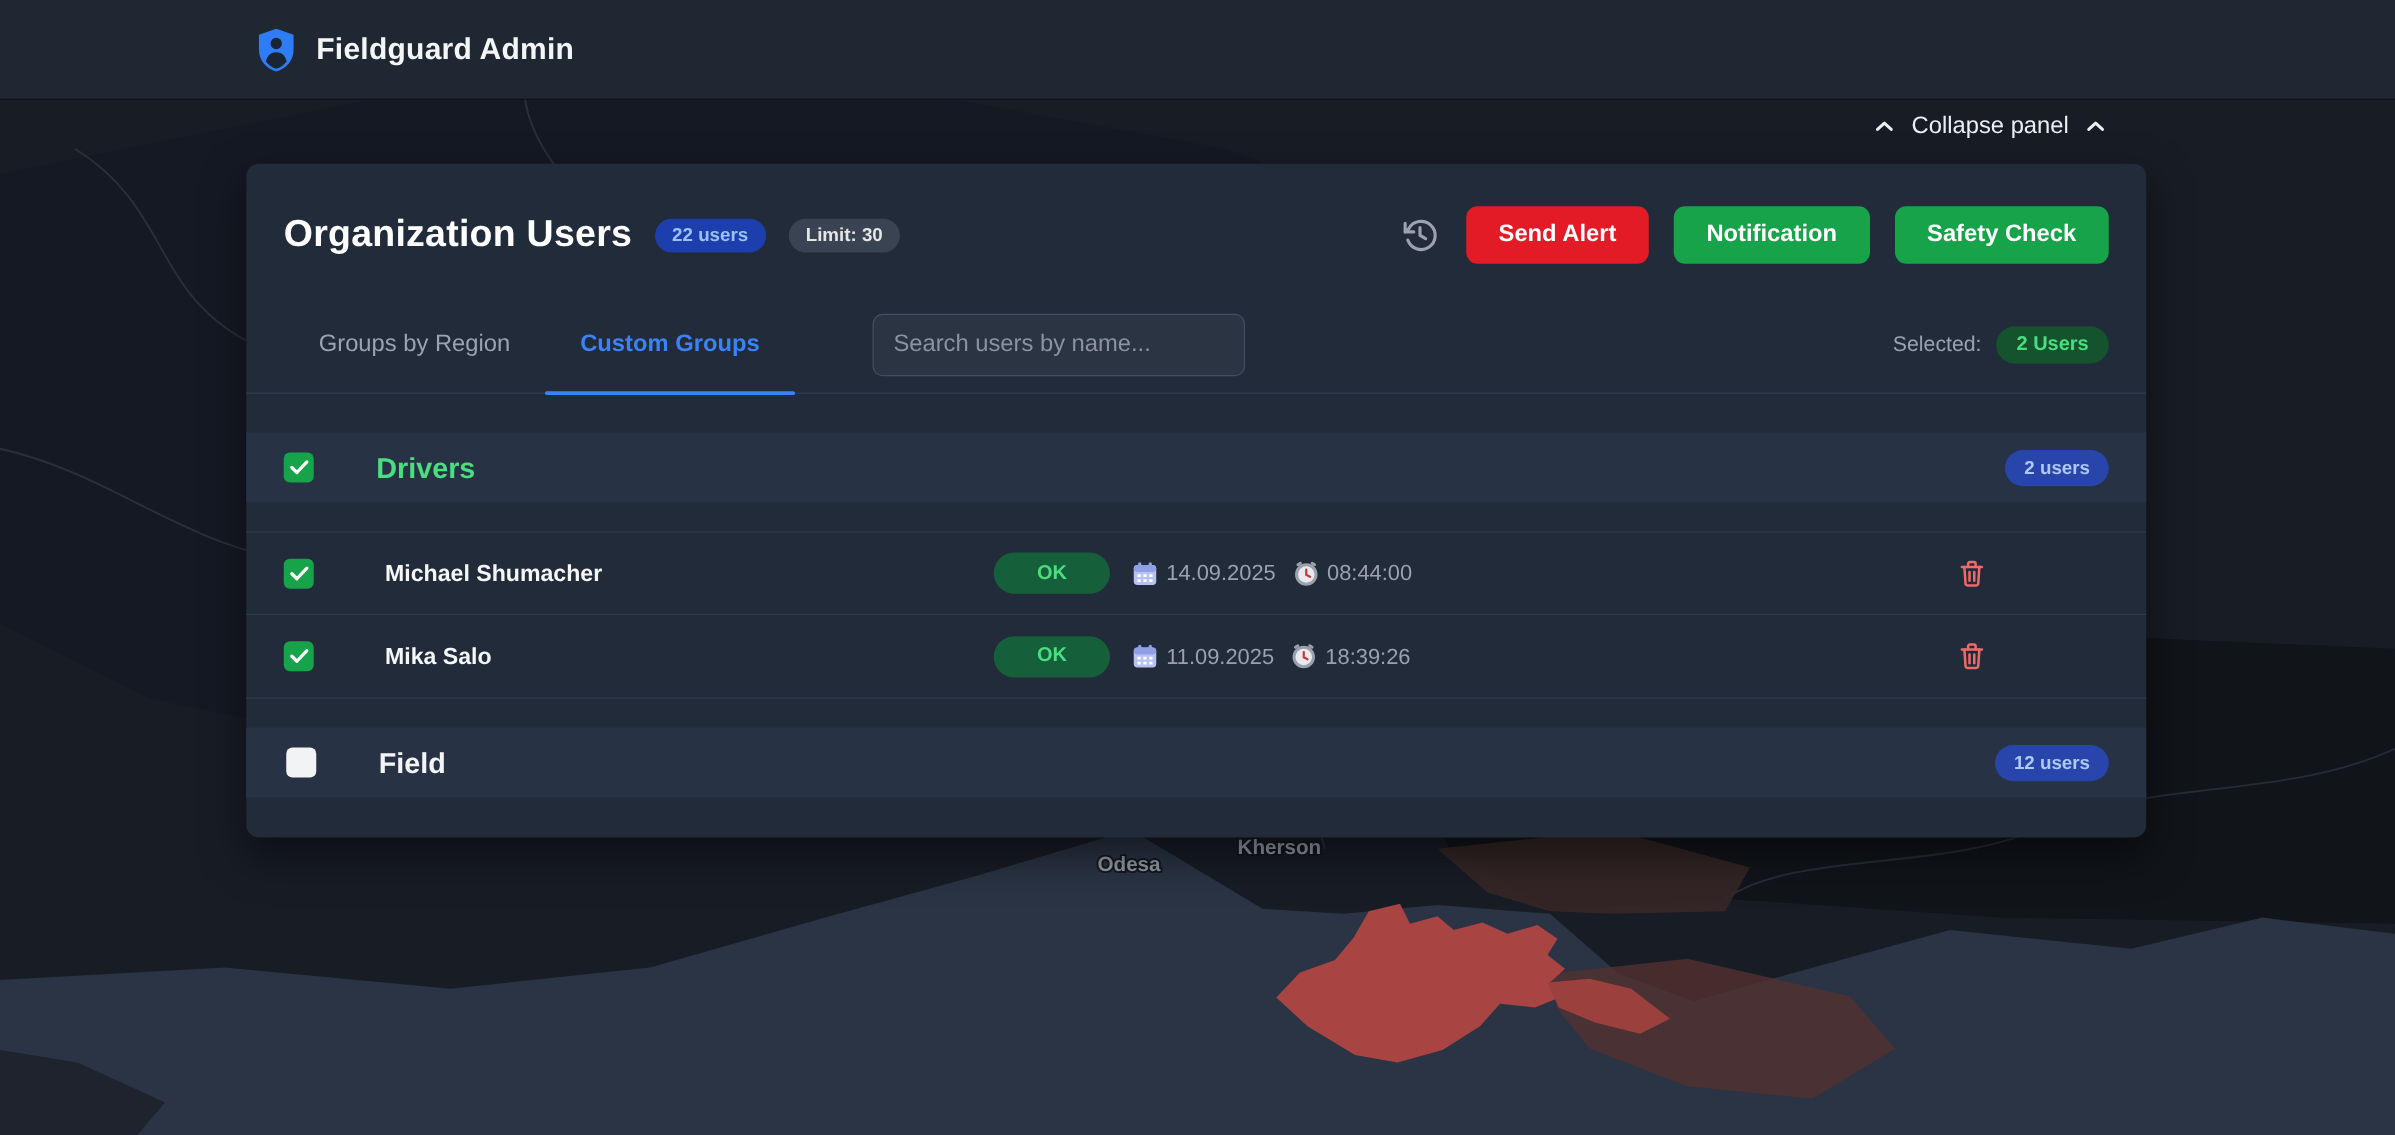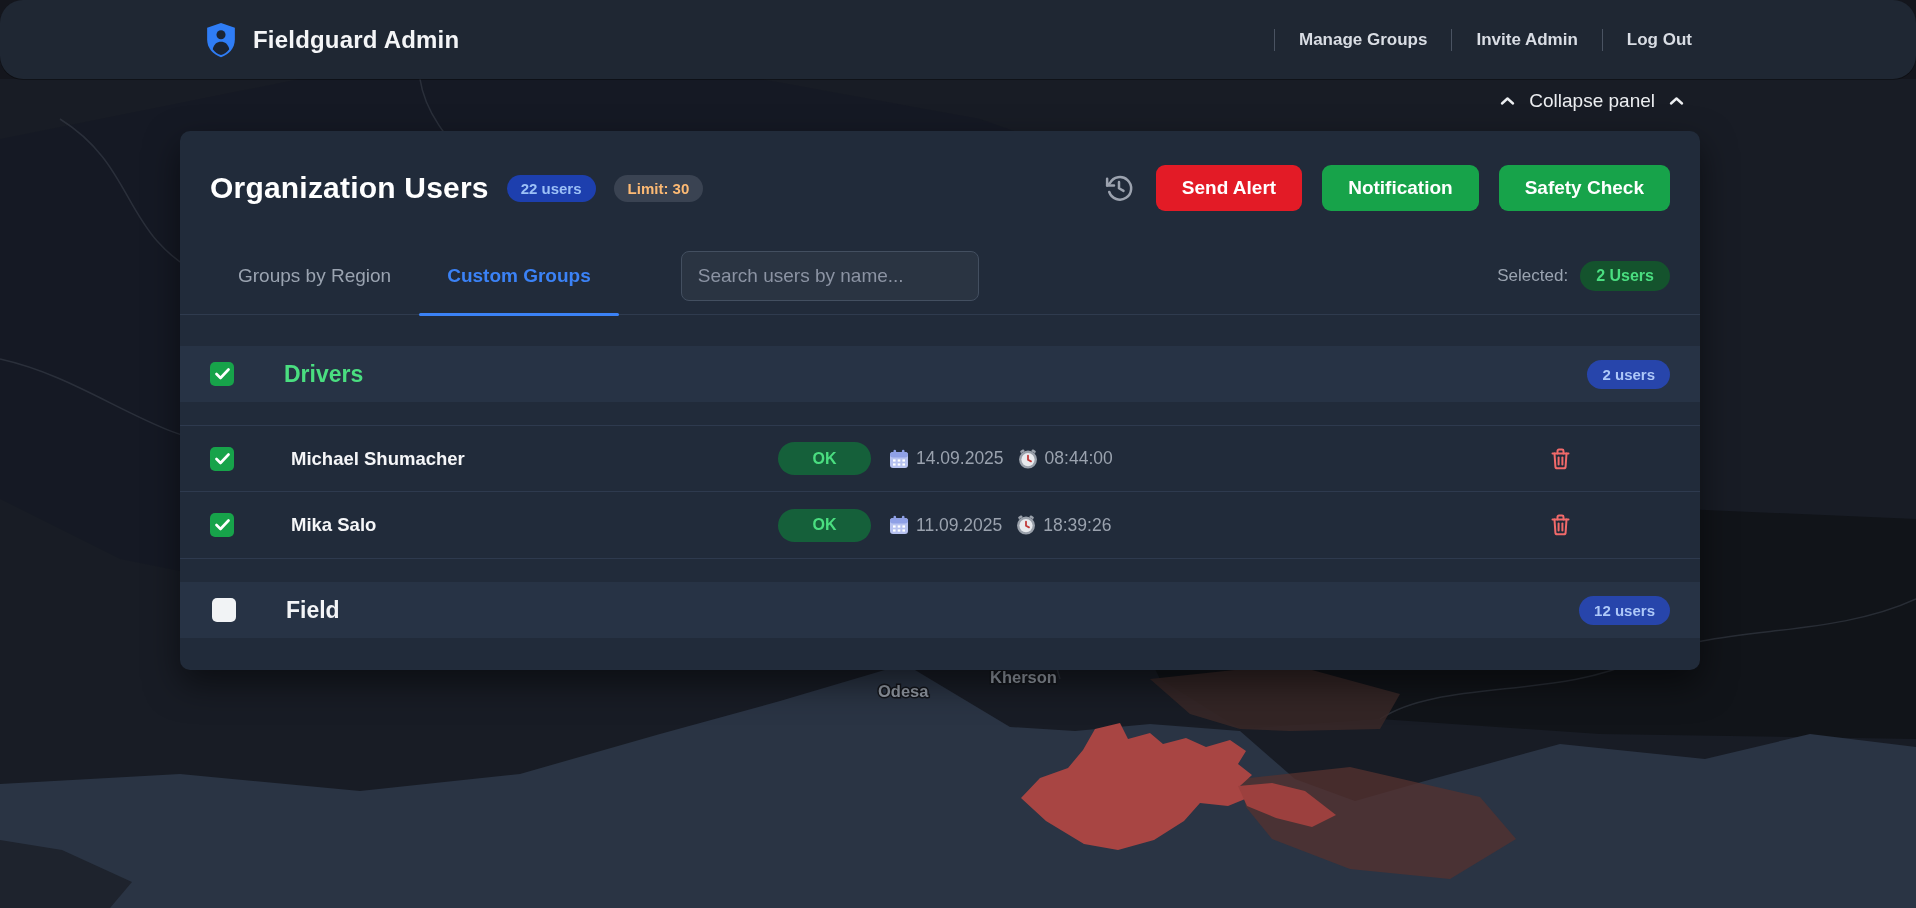--- a/index.html
+++ b/index.html
@@ -2,45 +2,45 @@
 <html><head>
 <meta charset="utf-8">
 <style>
   * { margin:0; padding:0; box-sizing:border-box; }
   html,body { width:1916px; height:908px; overflow:hidden; background:#14161d;
     font-family:"Liberation Sans", sans-serif; }
 
   
   .navbar { position:absolute; left:0; top:0; width:1916px; height:79px;
     background:#1f2733; display:flex; align-items:center; z-index:30;
-    box-shadow:0 1px 0 rgba(0,0,0,.35);border-radius:23px; }
+    box-shadow:0 1px 0 rgba(0,0,0,.35); }
   .brand { display:flex; align-items:center; gap:16px; margin-left:205px; cursor:pointer; }
   .brand-title { color:#f4f5f7; font-size:24px; font-weight:700; letter-spacing:.2px; }
   .nav-links { margin-left:auto; margin-right:200px; display:flex; align-items:center; }
   .navlink { color:#d9dde4; font-size:17px; font-weight:600; padding:0 24px; cursor:pointer; white-space:nowrap; }
   .nav-sep { width:1px; height:22px; background:#4a5362; }
 
   
   .map-wrap { position:absolute; left:0; top:79px; width:1916px; height:829px; z-index:1; }
 
   
   .collapse { position:absolute; top:90px; right:232px; z-index:20; display:flex;
     align-items:center; gap:14px; color:#eceef1; font-size:19px; cursor:pointer; }
 
   
-  .panel { position:absolute; left:180px; top:131px; width:1520px; height:539px;
+  .panel { position:absolute; left:197px; top:131px; width:1520px; height:539px;
     background:#212b3a; border-radius:10px; z-index:10;
     box-shadow:0 14px 34px rgba(0,0,0,.5); display:flex; flex-direction:column; }
 
   .panel-header { display:flex; align-items:center; padding:34px 30px 26px 30px; }
   .title-block { display:flex; align-items:center; gap:18px; }
   .page-title { color:#ffffff; font-size:30px; font-weight:700; letter-spacing:.2px; }
   .pill { border-radius:14px; padding:5px 14px; font-size:15px; font-weight:700; white-space:nowrap; }
   .pill-blue  { background:#1d3fae; color:#9cc1f7; }
-  .pill-gray  { background:#3a4352; color:#fdba74; }
+  .pill-gray  { background:#3a4352; color:#e5e5e5; }
   .header-actions { margin-left:auto; display:flex; align-items:center; gap:20px; }
   .icon-btn { width:34px; height:34px; display:flex; align-items:center; justify-content:center; cursor:pointer; }
   .btn { border:none; border-radius:9px; height:46px; padding:0 26px; font-size:19px;
     font-weight:700; color:#fff; cursor:pointer; font-family:"Liberation Sans",sans-serif; }
   .btn-red { background:#e31b26; }
   .btn-green { background:#17a34a; }
   .btn + .btn { margin-left:0; }
 
   
   .tabs-row { display:flex; align-items:center; height:78px; padding:0 30px;
@@ -133,28 +133,20 @@
 <nav class="navbar">
   <div class="brand">
     <span>
       <svg width="32" height="36" viewBox="0 0 24 27">
         <path d="M12 0.8 L22.4 4.4 V13 C22.4 20 17.8 24.6 12 26.4 C6.2 24.6 1.6 20 1.6 13 V4.4 Z" fill="#2f7df6"></path>
         <circle cx="12" cy="9.6" r="3.4" fill="#1b2433"></circle>
         <path d="M5.8 20.4 C6.6 16.6 9 14.8 12 14.8 C15 14.8 17.4 16.6 18.2 20.4 C16.6 22.6 14.4 24 12 24.8 C9.6 24 7.4 22.6 5.8 20.4 Z" fill="#1b2433"></path>
       </svg>
     </span>
     <span class="brand-title">Fieldguard Admin</span>
-  </div>
-  <div class="nav-links">
-    <span class="nav-sep"></span>
-    <span class="navlink">Manage Groups</span>
-    <span class="nav-sep"></span>
-    <span class="navlink">Invite Admin</span>
-    <span class="nav-sep"></span>
-    <span class="navlink">Log Out</span>
   </div>
 </nav>
 
 <div class="collapse">
   <span>
     <svg width="15" height="10" viewBox="0 0 15 10">
         <polyline points="2,7.5 7.5,2.5 13,7.5" fill="none" stroke="#eceef1" stroke-width="2.4" stroke-linecap="round" stroke-linejoin="round"></polyline>
       </svg>
   </span>
   <span>Collapse panel</span>

